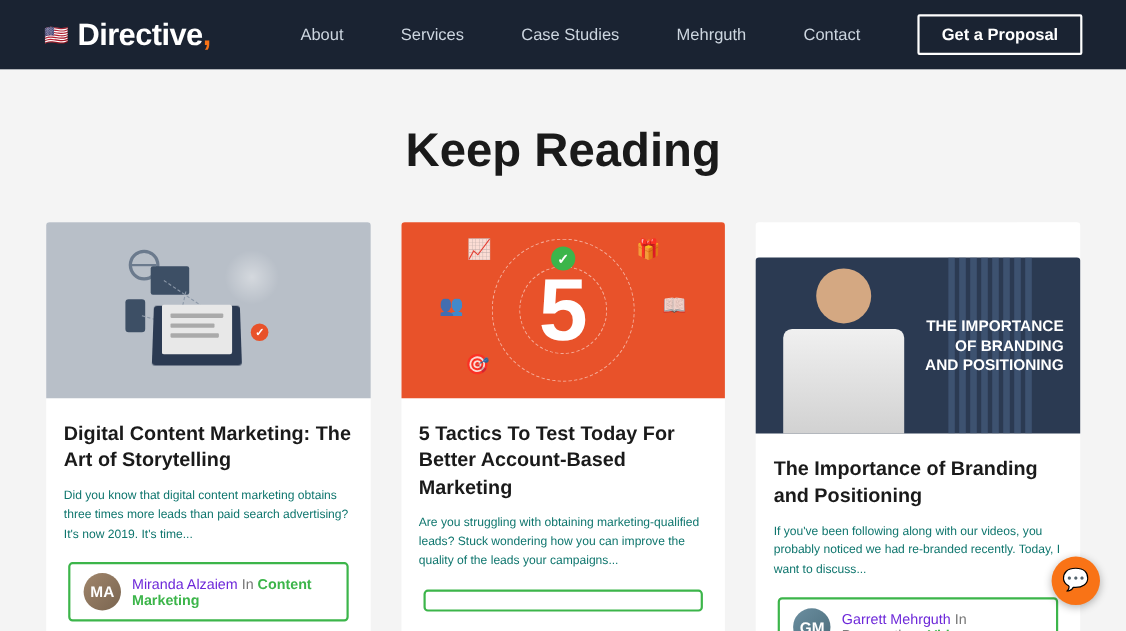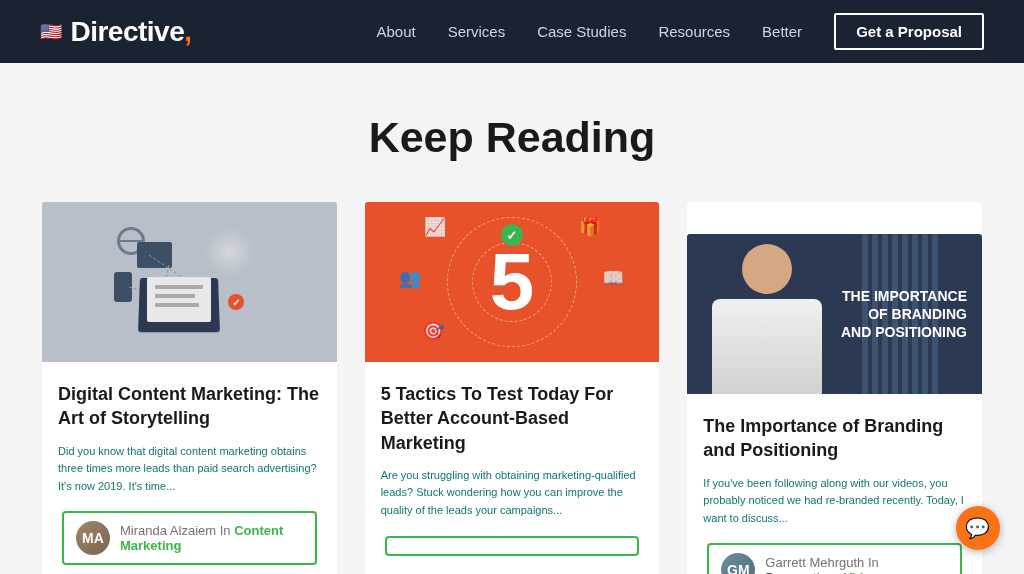--- a/index.html
+++ b/index.html
@@ -27,21 +27,21 @@
       font-size: 28px;
       font-weight: 700;
       letter-spacing: -0.5px;
     }
     .nav-logo-text span {
       color: #f97316;
     }
     .nav-links {
       display: flex;
       align-items: center;
-      gap: 32px;
+      gap: 52px;
     }
     .nav-link {
       color: #cdd6e0;
       text-decoration: none;
       font-size: 15px;
       cursor: pointer;
     }
     .nav-cta {
       border: 2px solid #fff;
       color: #fff;
@@ -299,21 +299,21 @@
     }
     .avatar-3 {
       background: linear-gradient(135deg, #6b8fa0, #4a6b7a);
       display: flex; align-items: center; justify-content: center;
       font-size: 14px; font-weight: 700; color: #fff;
     }
     .author-info {
       font-size: 13px;
       color: #777;
     }
-    .author-name { color: #737373; }
+    .author-name { color: #6d28d9; }
     .author-category { color: #555; }
     .author-link {
       color: #3cb54a;
       font-weight: 600;
       cursor: pointer;
     }
 
     
     .chat-bubble {
       position: fixed;
@@ -343,22 +343,22 @@
   <div class="nav-logo">
     <span class="nav-logo-flag">🇺🇸</span>
     <span class="nav-logo-text">
       Directive<span>,</span>
     </span>
   </div>
   <div class="nav-links">
     <a class="nav-link">About</a>
     <a class="nav-link">Services</a>
     <a class="nav-link">Case Studies</a>
-    <a class="nav-link">Resources</a>
-    <a class="nav-link">Better</a>
+    <a class="nav-link">Mehrguth</a>
+    <a class="nav-link">Contact</a>
     <button class="nav-cta">Get a Proposal</button>
   </div>
 </nav>
 
 <div class="main-content">
   <h2 class="section-title">Keep Reading</h2>
 
   <div class="cards-grid">
 
     <div class="card">

